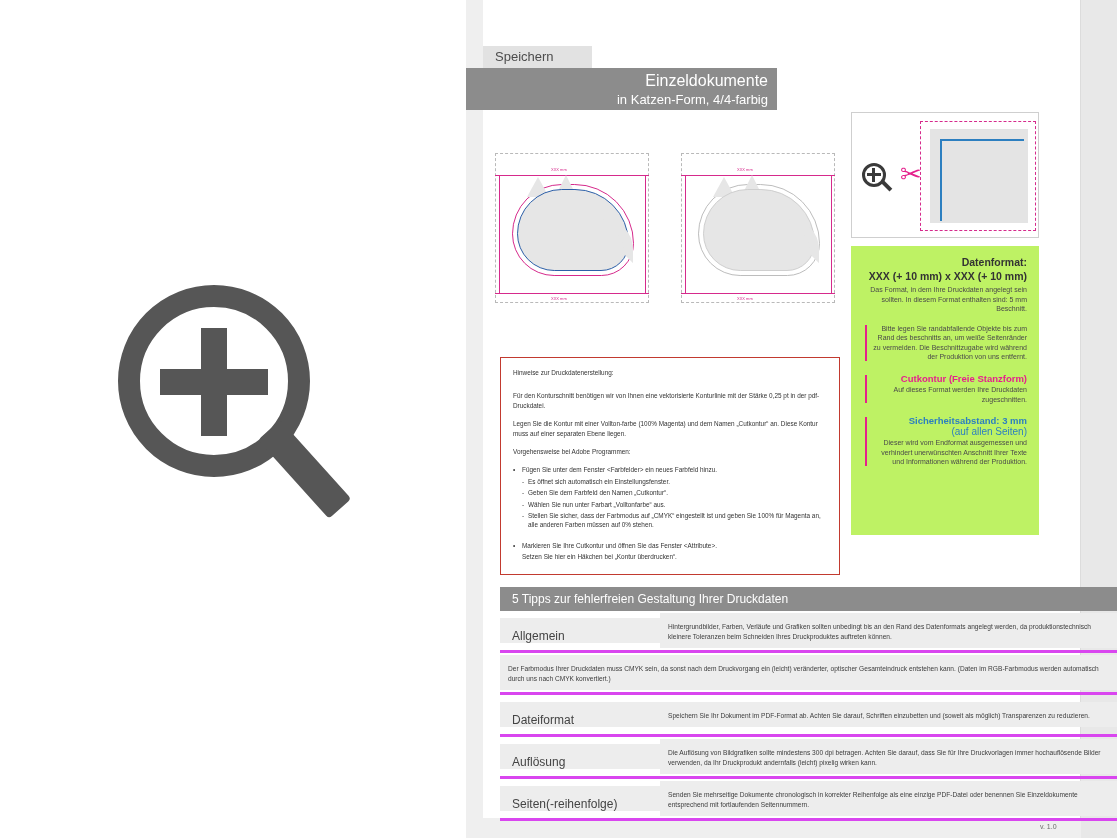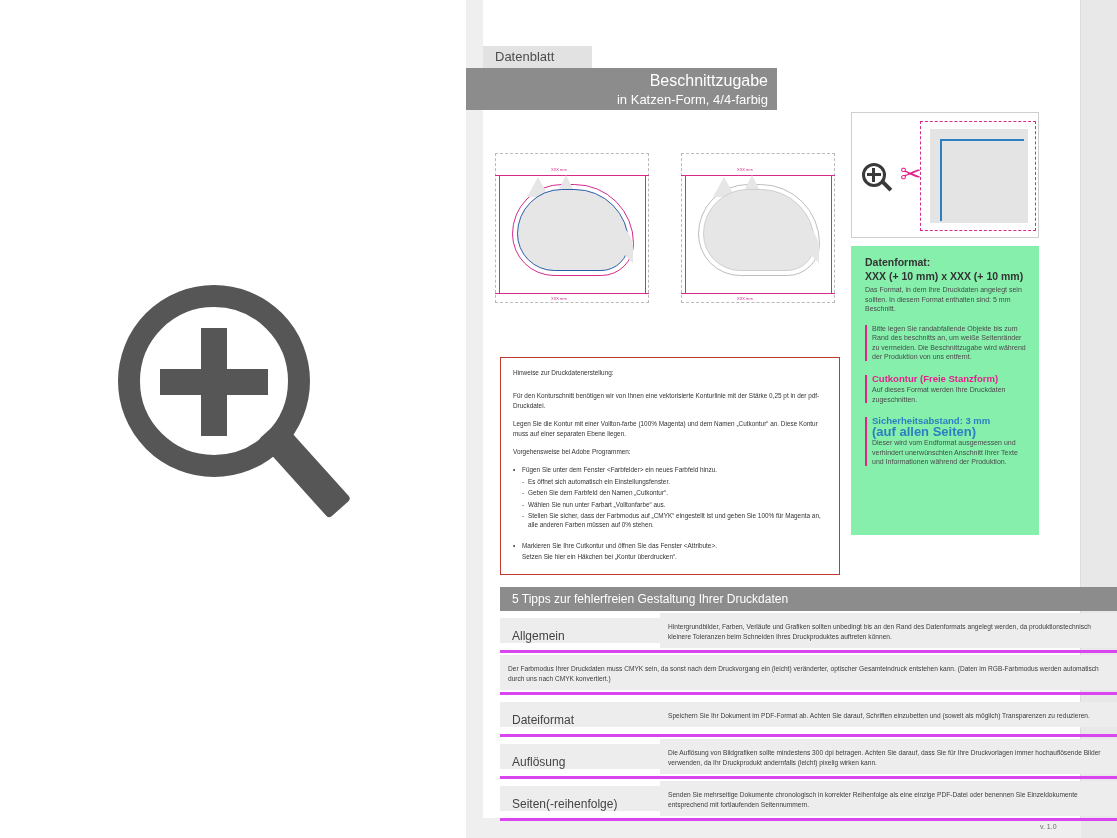--- a/index.html
+++ b/index.html
@@ -238,22 +238,23 @@
     font-size: 26px;
     color: #e5218c;
     line-height: 1;
   }
 
   
   .info-panel {
     position: absolute;
     left: 851px; top: 246px;
     width: 188px; height: 289px;
-    background: #86efac;
+    background: #bef264;
     padding: 10px 12px 8px 14px;
+    text-align: right;
   }
   .info-h1 {
     font-size: 10.5px;
     font-weight: bold;
     color: #333;
     margin: 0 0 2px 0;
   }
   .info-big {
     font-size: 10.5px;
     font-weight: bold;
@@ -287,24 +288,23 @@
     color: #e5218c;
     margin: 0 0 2px 0;
   }
   .info-h-blue {
     font-size: 9.5px;
     font-weight: bold;
     color: #2c7fc0;
     margin: 0 0 1px 0;
   }
   .info-sub-blue {
-    font-size: 13px;
+    font-size: 10px;
     color: #2c7fc0;
     margin: 0 0 2px 0;
-    font-weight: bold;
   }
 
   
   .hinweise {
     position: absolute;
     left: 500px; top: 357px;
     width: 340px; height: 218px;
     border: 1px solid #c23a2f;
     padding: 10px 12px;
     font-size: 6.4px;
@@ -380,23 +380,23 @@
     <div class="mag-plus-h"></div>
     <div class="mag-plus-v"></div>
     <div class="mag-handle"></div>
   </div>
 
   <div class="sheet"></div>
   <div class="sheet-leftband"></div>
   <div class="sheet-rightband"></div>
   <div class="sheet-bottomband"></div>
 
-  <div class="tab-datenblatt">Datenblatt</div>
+  <div class="tab-datenblatt">Speichern</div>
   <div class="title-bar">
-    <div class="title-main">Beschnittzugabe</div>
+    <div class="title-main">Einzeldokumente</div>
     <div class="title-sub">in Katzen-Form, 4/4-farbig</div>
   </div>
 
   <div class="drawing">
 
     <div class="dwg-box left">
       <div class="dash-frame"></div>
       <div class="dim-line dim-h" style="left:6px; top:32px; width:154px;"></div>
       <div class="dim-line dim-h" style="left:6px; top:150px; width:154px;"></div>
       <div class="dim-line dim-v" style="left:10px; top:32px; height:118px;"></div>

